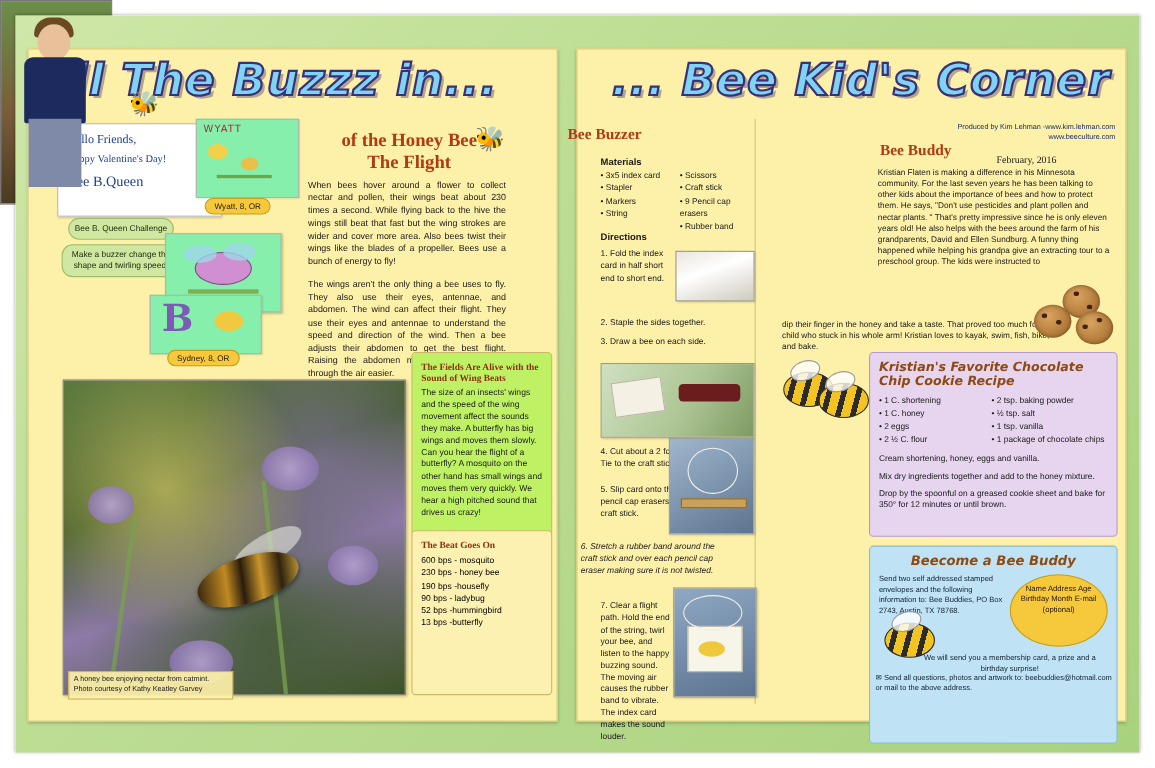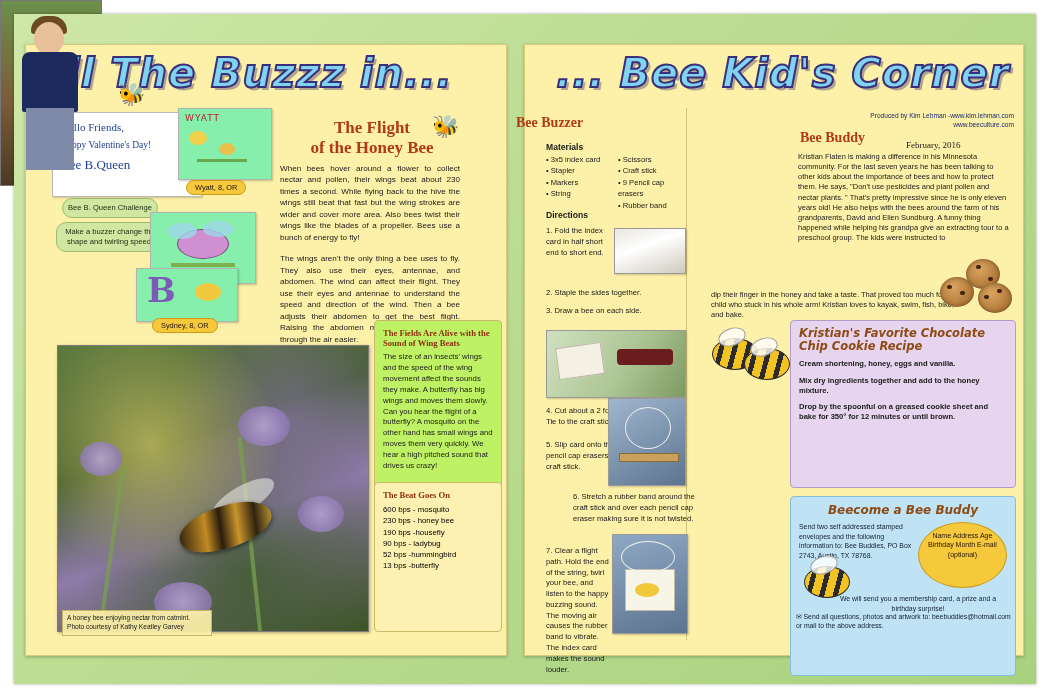--- a/index.html
+++ b/index.html
@@ -265,21 +265,21 @@
     left: 790px; top: 320px; width: 226px; height: 168px;
     background: #e7d4ef; border: 1px solid #b79bc7; border-radius: 4px;
     padding: 6px 8px;
   }
   #recipe-title {
     font-family: "DejaVu Sans", sans-serif; font-style: italic; font-weight: bold;
     font-size: 11.5px; color: #8d4a13; line-height: 1.15; margin-bottom: 5px;
   }
   .recipe-cols { display: flex; gap: 10px; font-size: 7.6px; line-height: 1.55; color: #1a1a1a; }
   .recipe-cols ul { margin: 0; padding: 0; list-style: none; }
-  #recipe-box p { margin: 6px 0 0 0; font-size: 7.6px; line-height: 1.35; color: #1a1a1a; font-weight: bold; }
+  #recipe-box p { margin: 6px 0 0 0; font-size: 7.6px; line-height: 1.35; color: #1a1a1a; }
 
   
   #become-box {
     left: 790px; top: 496px; width: 226px; height: 180px;
     background: #bfe3f5; border: 1px solid #86bcd6; border-radius: 4px;
     padding: 6px 8px;
   }
   #become-title {
     font-family: "DejaVu Sans", sans-serif; font-style: italic; font-weight: bold;
     font-size: 12px; color: #8d4a13; text-align: center; margin-bottom: 5px;
@@ -354,22 +354,22 @@
   </div>
   <div class="kid-caption" style="left:172px; top:283px;">Blaire,  5, OR</div>
 
   <div class="kid-art" style="left:136px; top:268px; width:100px; height:52px;">
     <div style="position:absolute;left:10px;top:4px;font-size:34px;color:#7b5bb5;font-family:'DejaVu Serif',serif;font-weight:bold;line-height:1;">B</div>
     <div style="position:absolute;left:58px;top:14px;width:26px;height:18px;border-radius:50%;background:#f1c93f;"></div>
   </div>
   <div class="kid-caption" style="left:152px; top:318px;">Sydney, 8, OR</div>
 
   <div class="box title-serif" id="flight-title">
+    <div>of the Honey Bee</div>
     <div>The Flight</div>
-    <div>of the Honey Bee</div>
   </div>
   <div class="box body-text" id="flight-body">
     <p style="margin:0 0 10px 0">When bees hover around a flower to collect nectar and pollen, their wings beat about 230 times a second. While flying back to the hive the wings still beat that fast but the wing strokes are wider and cover more area. Also bees twist their wings like the blades of a propeller. Bees use a bunch of energy to fly!</p>
     <p style="margin:0">The wings aren't the only thing a bee uses to fly. They also use their eyes, antennae, and abdomen. The wind can affect their flight. They use their eyes and antennae to understand the speed and direction of the wind. Then a bee adjusts their abdomen to get the best flight. Raising the abdomen makes the body move through the air easier.</p>
   </div>
 
   <div class="box" id="fields-box">
     <h4>The Fields Are Alive with the Sound of Wing Beats</h4>
     <p>The size of an insects' wings and the speed of the wing movement affect the sounds they make. A butterfly has big wings and moves them slowly. Can you hear the flight of a butterfly? A mosquito on the other hand has small wings and moves them very quickly. We hear a high pitched sound that drives us crazy!</p>
   </div>
@@ -438,21 +438,21 @@
     <p>4. Cut about a 2 foot piece of string. Tie to the craft stick.</p>
   </div>
   <div class="box steps" style="left:546px; top:440px; width:132px;">
     <p>5. Slip card onto the stick then place pencil cap erasers on each end of the craft stick.</p>
   </div>
   <div class="photo-thumb" style="left:608px; top:398px; width:76px; height:86px; background:linear-gradient(150deg,#9fb6cd,#5d7490);">
     <div style="position:absolute;left:10px;top:54px;width:58px;height:7px;background:#c9a15a;border:1px solid #8a6a33;"></div>
     <div style="position:absolute;left:16px;top:8px;width:44px;height:40px;border:1.5px solid #efefef;border-radius:50%;"></div>
   </div>
 
-  <div class="box steps" style="left:573px; top:492px; width:132px;">
+  <div class="box steps" style="left:528px; top:492px; width:132px;font-style:italic;">
     <p>6. Stretch a rubber band around the craft stick and over each pencil cap eraser making sure it is not twisted.</p>
   </div>
   <div class="box steps" style="left:546px; top:546px; width:66px;">
     <p>7. Clear a flight path. Hold the end of the string, twirl your bee, and listen to the happy buzzing sound. The moving air causes the rubber band to vibrate. The index card makes the sound louder.</p>
   </div>
   <div class="photo-thumb" style="left:612px; top:534px; width:74px; height:98px; background:linear-gradient(160deg,#8fa8c4,#5c7490);">
     <div style="position:absolute;left:12px;top:34px;width:48px;height:40px;background:#f7f4e8;border:1px solid #c3bca8;"></div>
     <div style="position:absolute;left:22px;top:48px;width:24px;height:14px;border-radius:50%;background:#f0c83c;"></div>
     <div style="position:absolute;left:8px;top:6px;width:52px;height:30px;border:1.5px solid #eee;border-radius:50%;"></div>
   </div>
@@ -492,20 +492,34 @@
         <div class="chip" style="left:22px; top:18px;"></div>
     </div>
     <div class="cookie" style="left:38px; top:28px;">
       <div class="chip" style="left:6px; top:12px;"></div>
         <div class="chip" style="left:19px; top:6px;"></div>
     </div>
   </div>
 
   <div class="box" id="recipe-box">
     <div id="recipe-title">Kristian's Favorite Chocolate Chip Cookie Recipe</div>
+    <div class="recipe-cols">
+      <ul style="width:98px">
+        <li>• 1 C. shortening</li>
+        <li>• 1 C. honey</li>
+        <li>• 2 eggs</li>
+        <li>• 2 ½ C. flour</li>
+      </ul>
+      <ul style="width:112px">
+        <li>• 2 tsp. baking powder</li>
+        <li>• ½ tsp. salt</li>
+        <li>• 1 tsp. vanilla</li>
+        <li>• 1 package of chocolate chips</li>
+      </ul>
+    </div>
     <p>Cream shortening, honey, eggs and vanilla.</p>
     <p>Mix dry ingredients together and add to the honey mixture.</p>
     <p>Drop by the spoonful on a greased cookie sheet and bake for 350° for 12 minutes or until brown.</p>
   </div>
 
   <div class="box" id="become-box">
     <div id="become-title">Beecome a Bee Buddy</div>
     <div class="cols">
       <div class="left-col">Send two self addressed stamped envelopes and the following information to: Bee Buddies, PO Box 2743, Austin, TX 78768.</div>
       <div class="oval">Name Address Age Birthday Month E-mail (optional)</div>

